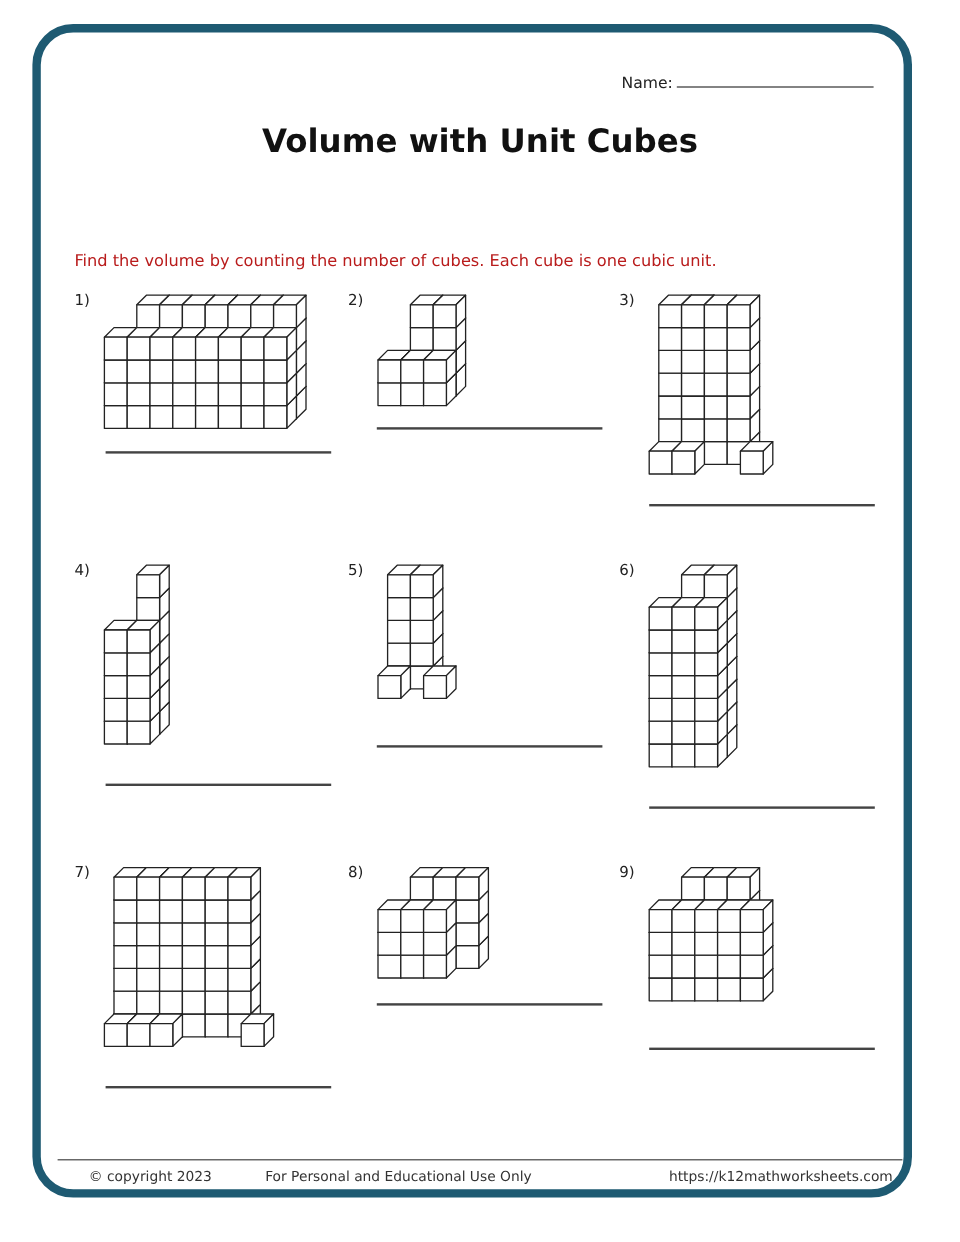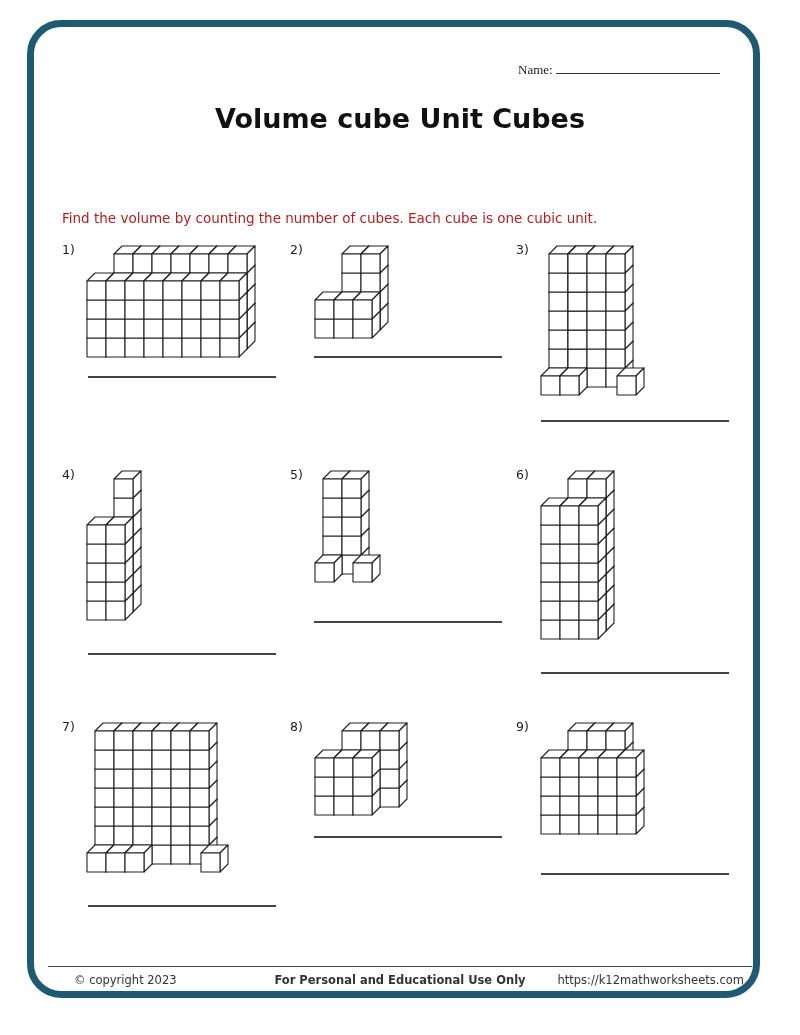--- a/index.html
+++ b/index.html
@@ -1,45 +1,45 @@
 <!DOCTYPE html>
 <html><head>
 <meta charset="utf-8">
 <style>
   html, body { margin: 0; padding: 0; background: #ffffff; }
   body { width: 800px; height: 1035px; position: relative; font-family: "DejaVu Sans", sans-serif; color: #111; overflow: hidden; }
   .frame {
     position: absolute; left: 27px; top: 20px; width: 733px; height: 978px;
     border: 7px solid #1e5a72; border-radius: 34px; box-sizing: border-box;
   }
-  .name-line { position: absolute; left: 518px; top: 62px; font-size: 13px; color: #222; font-family: Liberation Serif, serif; }
+  .name-line { position: absolute; left: 518px; top: 62px; font-size: 13px; color: #222; }
   .name-line .blank { display: inline-block; width: 164px; border-bottom: 1px solid #333; margin-left: 3px; vertical-align: baseline; height: 1px; }
   .title { position: absolute; left: 0; width: 800px; top: 100px; text-align: center; font-weight: bold; font-size: 27px; line-height: 37px; color: #111; }
   .instructions { position: absolute; left: 62px; top: 210px; font-size: 13.5px; color: #b91c1c; }
   .problem { position: absolute; }
   .problem .num { position: absolute; left: 0; top: 0; font-size: 12.5px; color: #222; }
   .problem svg { position: absolute; left: 0; top: 0; overflow: visible; }
   .answer-line { position: absolute; height: 0; border-top: 2px solid #444; }
   .footer-rule { position: absolute; left: 48px; top: 966px; width: 704px; border-top: 1.5px solid #444; }
   .footer { position: absolute; top: 973px; font-size: 11.5px; color: #333; }
   .footer.left { left: 50px; margin-left: 24px; }
-  .footer.center { left: 0; width: 800px; text-align: center; font-weight: bold; }
+  .footer.center { left: 0; width: 664px; text-align: center; }
   .footer.right { right: 56px; }
 </style>
 </head>
 <body>
 
 <div class="frame"></div>
 
 <div class="name-line">
   <span>Name:</span><span class="blank"></span>
 </div>
 
 <div class="title">
-  <div>Volume cube Unit Cubes</div>
+  <div>Volume with Unit Cubes</div>
 </div>
 
 <div class="instructions">Find the volume by counting the number of cubes. Each cube is one cubic unit.</div>
 
 <div id="problems">
     <div class="problem" style="left: 62px; top: 242px;">
       <div class="num">1)</div>
       <svg width="205" height="127">
         <g>
           <polygon points="52,88 60,80 79,80 71,88" fill="#ffffff" stroke="#222222" stroke-width="1.1" stroke-linejoin="round"></polygon>

